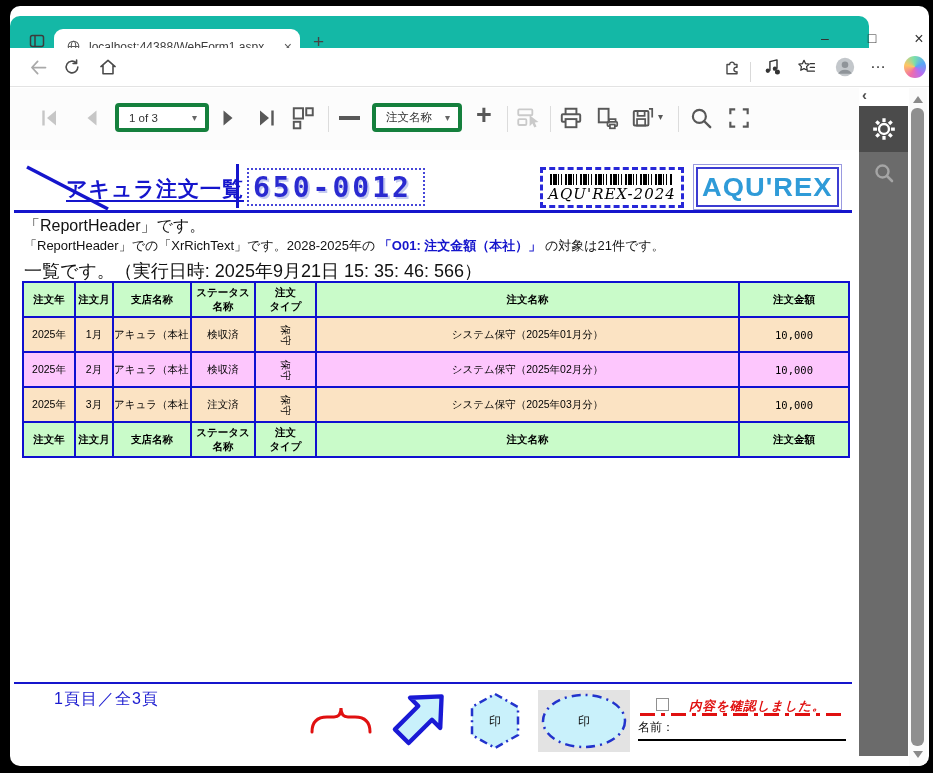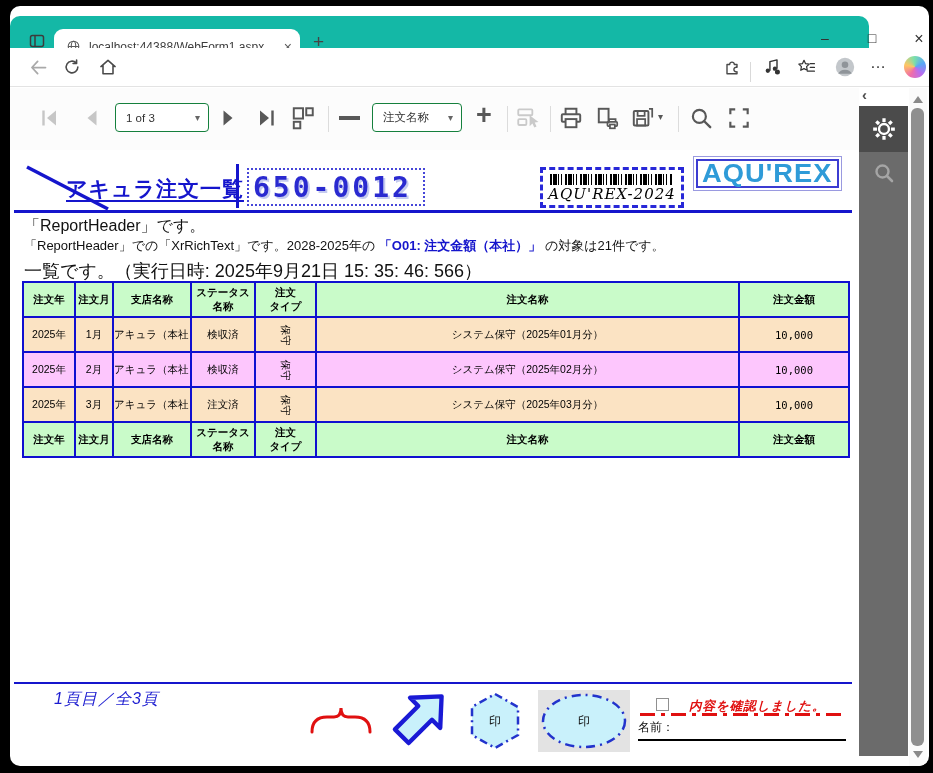--- a/index.html
+++ b/index.html
@@ -20,21 +20,21 @@
   #navbar{left:10px;top:48px;width:919px;height:39px;background:#fff;border-bottom:1px solid #e3e3e3;box-sizing:border-box;}
   #addrbar{left:128px;top:53px;width:568px;height:30px;border:1px solid #cfcfcf;border-radius:15px;
     background:#fff;display:flex;align-items:center;box-sizing:border-box;padding:0 10px 0 14px;}
   #addrbar .url{flex:1;font-size:13.5px;color:#202020;margin-left:9px;white-space:nowrap;overflow:hidden;}
   .nico{display:flex;align-items:center;justify-content:center;}
   .vdiv{width:1px;height:20px;background:#d9d9d9;}
   #copilot{width:22px;height:22px;border-radius:50%;
     background:conic-gradient(from 210deg,#f06da8,#ffc663,#7be0a9,#5aa7f7,#b96df0,#f06da8);}
   
   .tico{display:flex;align-items:center;justify-content:center;}
-  .ddl{border:1px solid #15803d;border-radius:4px;background:#fff;display:flex;align-items:center;
+  .ddl{border:4px solid #15803d;border-radius:4px;background:#fff;display:flex;align-items:center;
     padding:0 8px 0 10px;box-sizing:border-box;height:29px;}
   .ddl .dtx{flex:1;font-size:11.5px;color:#333;white-space:nowrap;}
   .ddl .car{font-size:10px;color:#666;margin-left:6px;}
   .tsep{width:1px;height:26px;background:#dcdcdc;}
   
   #sidepanel{left:859px;top:106px;width:49px;height:650px;background:#6b6b6b;}
   #gearblk{left:859px;top:106px;width:49px;height:46px;background:#4b4b4b;}
   #chev{left:862px;top:86px;width:16px;font-size:15px;color:#4f4f4f;font-weight:bold;}
   #sbar{left:909px;top:88px;width:18px;height:678px;background:#fbfbfb;}
   #sthumb{left:911px;top:108px;width:13px;height:638px;background:#8f8f8f;border-radius:6px;}
@@ -44,41 +44,41 @@
     text-decoration:underline;text-decoration-thickness:2px;text-underline-offset:4px;letter-spacing:1px;}
   #vln{left:236px;top:164px;width:3px;height:44px;background:#1515cc;}
   #postal{left:247px;top:168px;width:178px;height:38px;border:2px dotted #4646d8;box-sizing:border-box;}
   #postal .digits{position:absolute;left:4px;top:1px;font-family:"DejaVu Sans Mono",monospace;
     font-weight:bold;font-size:28px;color:#2a2ad0;letter-spacing:3px;text-shadow:2px 2px 0 rgba(150,160,225,.55);}
   #bcbox{left:540px;top:167px;width:144px;height:41px;border:3px dashed #2828d8;box-sizing:border-box;background:#fff;}
   #bars{position:absolute;left:7px;top:4px;width:122px;height:26px;
     background:repeating-linear-gradient(90deg,#000 0 2px,#fff 2px 3px,#000 3px 7px,#fff 7px 8px,#000 8px 9px,#fff 9px 11px,#000 11px 12px,#fff 12px 15px);}
   #bclabel{position:absolute;left:50%;bottom:2px;transform:translateX(-50%);background:#fff;
     padding:0 3px;font-family:"DejaVu Serif",serif;font-style:italic;font-size:15px;white-space:nowrap;letter-spacing:1px;}
-  #logo{left:696px;top:159px;width:143px;height:29px;border:2px solid #3c3cd2;outline:1px solid #9a9ae0;
+  #logo{left:696px;top:167px;width:143px;height:40px;border:2px solid #3c3cd2;outline:1px solid #9a9ae0;
     outline-offset:2px;box-sizing:border-box;display:flex;align-items:center;justify-content:center;background:#fff;}
   #logo span{font-size:26px;font-weight:bold;color:#2f9bd8;letter-spacing:1px;transform:scaleX(1.05);}
   #rule1{left:14px;top:210px;width:838px;height:3px;background:#1515cc;}
   #ln1{left:24px;top:216px;font-size:16px;color:#111;}
   #ln2{left:24px;top:237px;font-size:13px;color:#111;}
   #ln2 .hl{color:#1515cc;font-weight:bold;}
   #ln3{left:24px;top:259px;font-size:18px;color:#111;}
   
   #rtable{position:absolute;left:22px;top:281px;width:826px;border-collapse:collapse;table-layout:fixed;}
   #rtable th,#rtable td{border:2px solid #0f0fd0;height:35px;padding:0;font-size:10.5px;color:#000;
     text-align:center;overflow:hidden;white-space:nowrap;box-sizing:border-box;}
   #rtable th{background:#c9fbc9;font-weight:bold;white-space:pre-line;line-height:1.25;}
   tr.peach td{background:#fbe3c3;}
   tr.pink td{background:#fdc6fd;border-top-width:3px;border-bottom-width:3px;}
   td.lft{text-align:left;padding-left:10px;}
   td.amt{text-align:right;padding-right:8px;font-family:"DejaVu Sans Mono",monospace;font-size:10px;}
   .rotxt{display:inline-block;transform:rotate(90deg);font-size:10.5px;line-height:1;white-space:nowrap;}
   
   #rule2{left:14px;top:682px;width:838px;height:2px;background:#1515cc;}
-  #pglab{left:54px;top:689px;font-size:16px;color:#1b1bd0;letter-spacing:1px;font-style:italic;}
+  #pglab{left:54px;top:689px;font-size:16px;color:#1b1bd0;letter-spacing:1px;}
   #stampgray{left:538px;top:690px;width:92px;height:62px;background:#e3e3e3;}
   .stamplab{position:absolute;left:0;top:0;width:100%;height:100%;display:flex;align-items:center;
     justify-content:center;font-size:12px;color:#111;}
   #chkbox{left:656px;top:698px;width:13px;height:13px;border:1.5px solid #909090;background:#fff;box-sizing:border-box;}
   #confirm{left:689px;top:698px;font-size:12.5px;font-weight:bold;font-style:italic;color:#e01010;letter-spacing:1px;}
   #reddash{left:640px;top:713px;width:205px;height:3px;
     background:repeating-linear-gradient(90deg,#e01010 0 15px,transparent 15px 21px,#e01010 21px 25px,transparent 25px 31px);}
   #namelab{left:638px;top:719px;font-size:12px;color:#111;}
   #nameline{left:638px;top:739px;width:208px;height:2px;background:#000;}
 </style>

